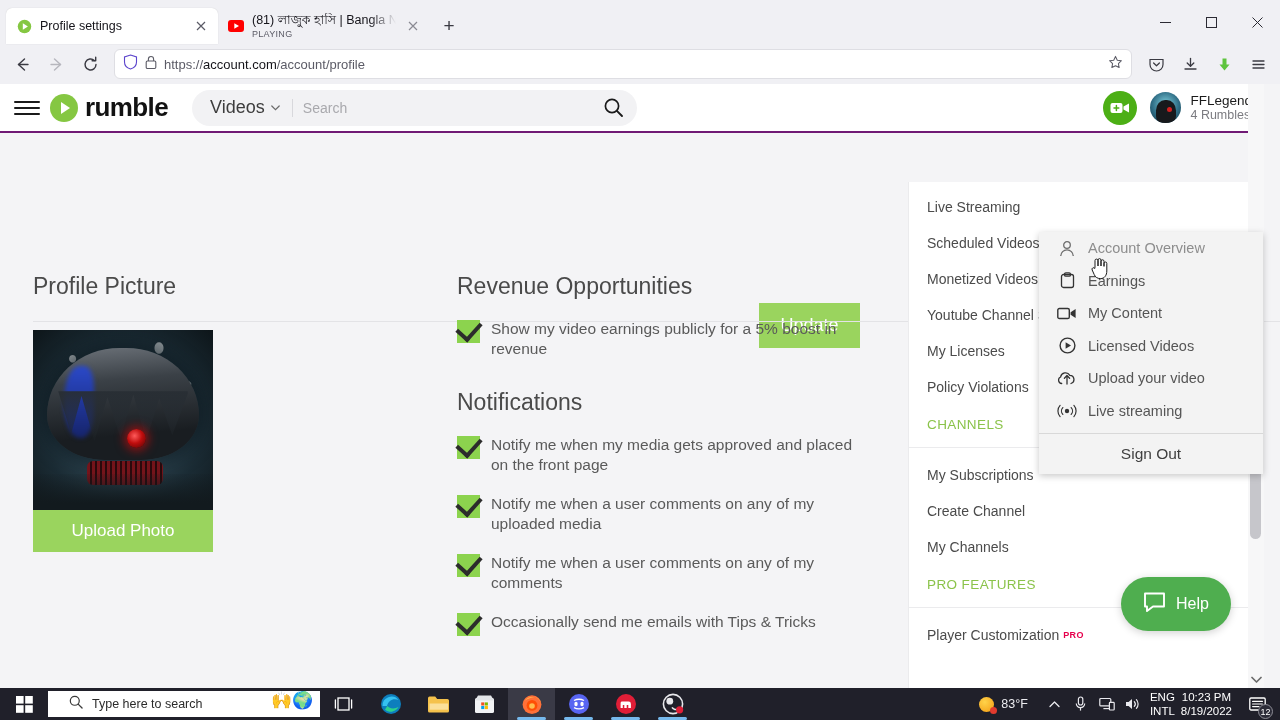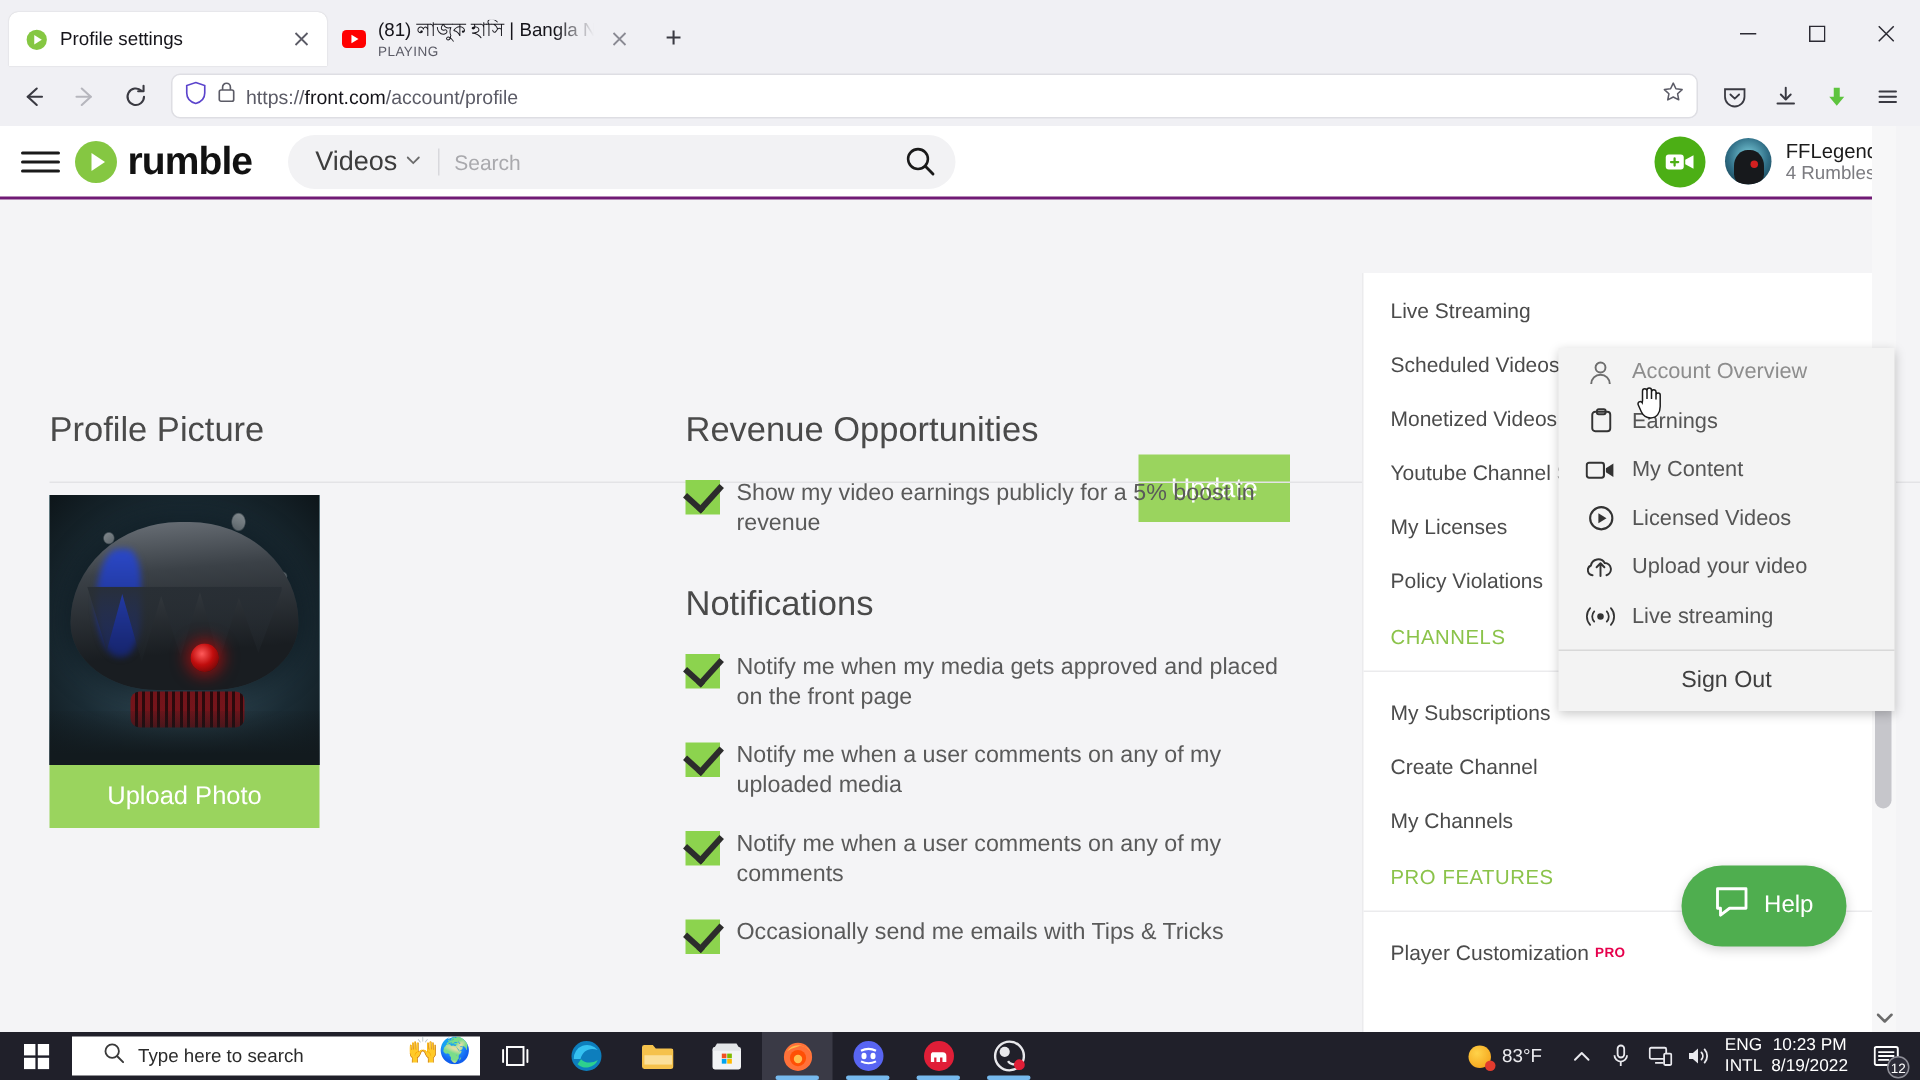--- a/index.html
+++ b/index.html
@@ -325,21 +325,21 @@
         <svg width="15" height="16" viewBox="0 0 15 16">
             <path d="M7.5 1 L13.5 3 V8 c0 4 -3.2 6.2 -6 7 c-2.8 -0.8 -6 -3 -6 -7 V3 Z" fill="none" stroke="#5b44cc" stroke-width="1.1"></path>
           </svg>
       </span>
       <span>
         <svg width="12" height="15" viewBox="0 0 12 15">
             <rect x="1.2" y="6" width="9.6" height="7.5" rx="1.2" fill="none" stroke="#5b5b66" stroke-width="1.1"></rect>
             <path d="M3.4 6 V4.1 a2.6 2.6 0 0 1 5.2 0 V6" fill="none" stroke="#5b5b66" stroke-width="1.1"></path>
           </svg>
       </span>
-      <span class="url-text"><span>https://</span><b>front.com</b><span>/account/profile</span></span>
+      <span class="url-text"><span>https://</span><b>account.com</b><span>/account/profile</span></span>
       <span class="urlbar-star">
         <svg width="15" height="15" viewBox="0 0 16 16">
             <path d="M8 1.5 l1.9 4 4.4 .6 -3.2 3 .8 4.3 -3.9 -2 -3.9 2 .8 -4.3 -3.2 -3 4.4 -.6 Z" fill="none" stroke="#5b5b66" stroke-width="1.1" stroke-linejoin="round"></path>
           </svg>
       </span>
     </div>
 
     <div class="nav-right">
       <div class="nav-icon">
         <svg width="17" height="17" viewBox="0 0 17 17">

